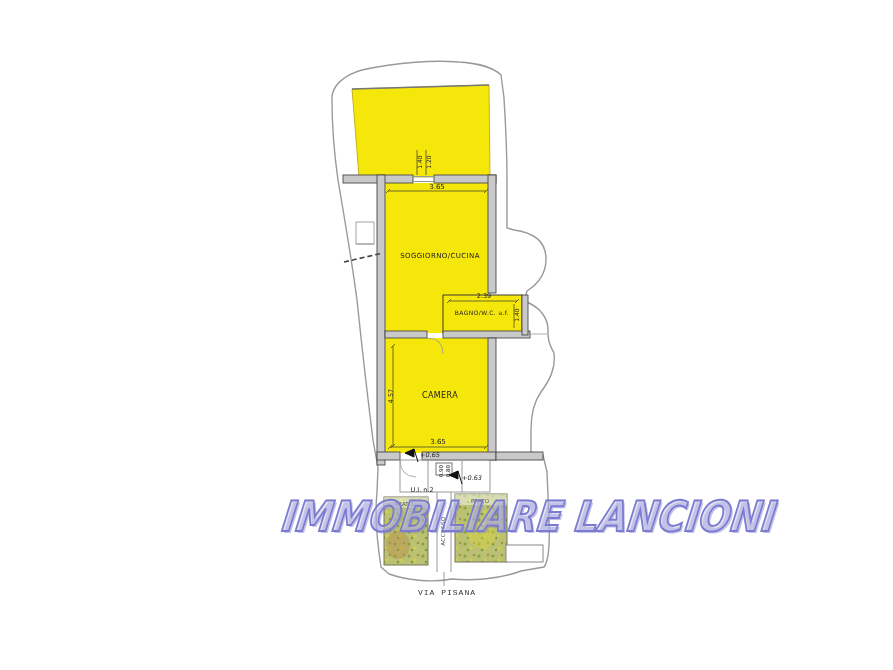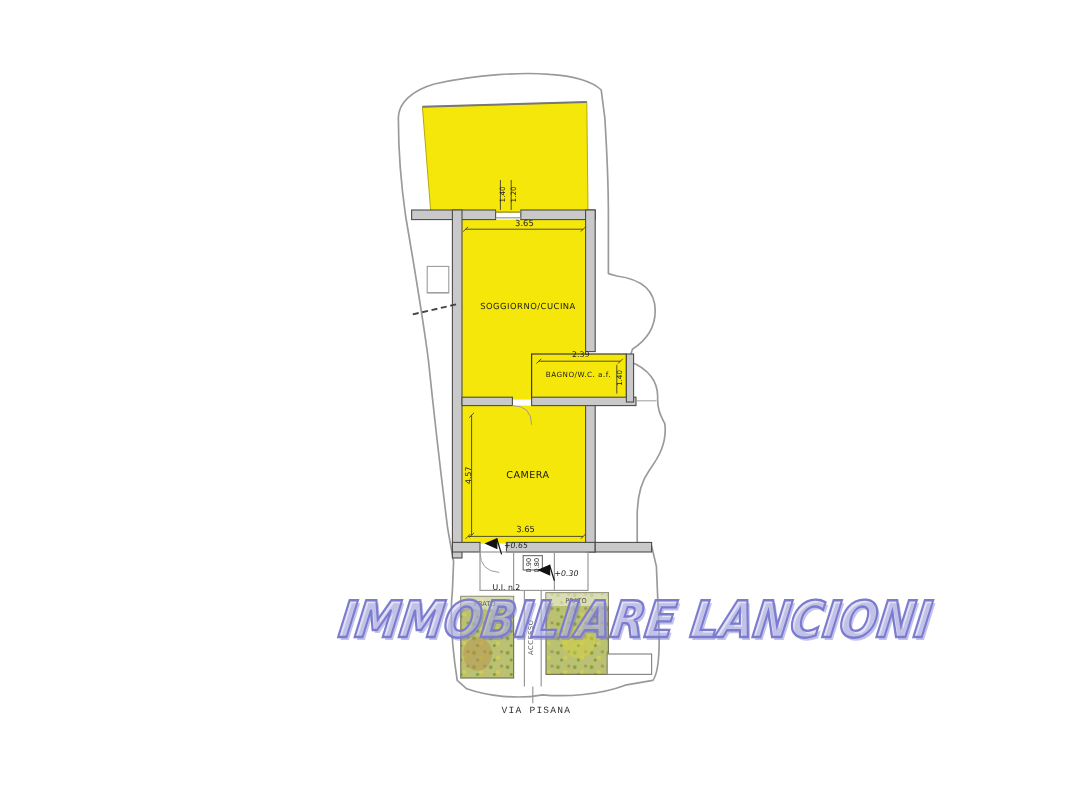--- a/index.html
+++ b/index.html
@@ -151,21 +151,21 @@
   <span class="lbl fs65" style="left:484px;top:296px">2.39</span>
   <span class="lbl fs6 room-name" style="left:482px;top:313px">BAGNO/W.C. a.f.</span>
   <span class="lbl v fs6" style="left:517px;top:315px">1.40</span>
   <span class="lbl fs8 ls1 room-name" style="left:440px;top:396px">CAMERA</span>
   <span class="lbl v fs65" style="left:391px;top:396px">4.57</span>
   <span class="lbl" style="left:438px;top:442px">3.65</span>
   <span class="lbl fs65" style="left:430px;top:455px;font-style:italic">+0.65</span>
   <span class="lbl v fs55" style="left:442px;top:471px">0.90</span>
   <span class="lbl v fs55" style="left:449px;top:471px">0.80</span>
   <span class="lbl fs65" style="left:422px;top:490px">U.I. n.2</span>
-  <span class="lbl fs65" style="left:472px;top:478px;font-style:italic">+0.30</span>
+  <span class="lbl fs65" style="left:472px;top:478px;font-style:italic">+0.63</span>
   <span class="lbl fs55 muted" style="left:404px;top:505px">PRATO</span>
   <span class="lbl fs55 muted" style="left:480px;top:502px">PRATO</span>
   <span class="lbl v fs55 muted" style="left:444px;top:531px;letter-spacing:.5px">ACCESSO</span>
   <span class="lbl fs8 ls1 street" style="left:447px;top:593px">VIA PISANA</span>
 
   <div id="watermark">IMMOBILIARE LANCIONI</div>
 
 </div>
 
 </body></html>

